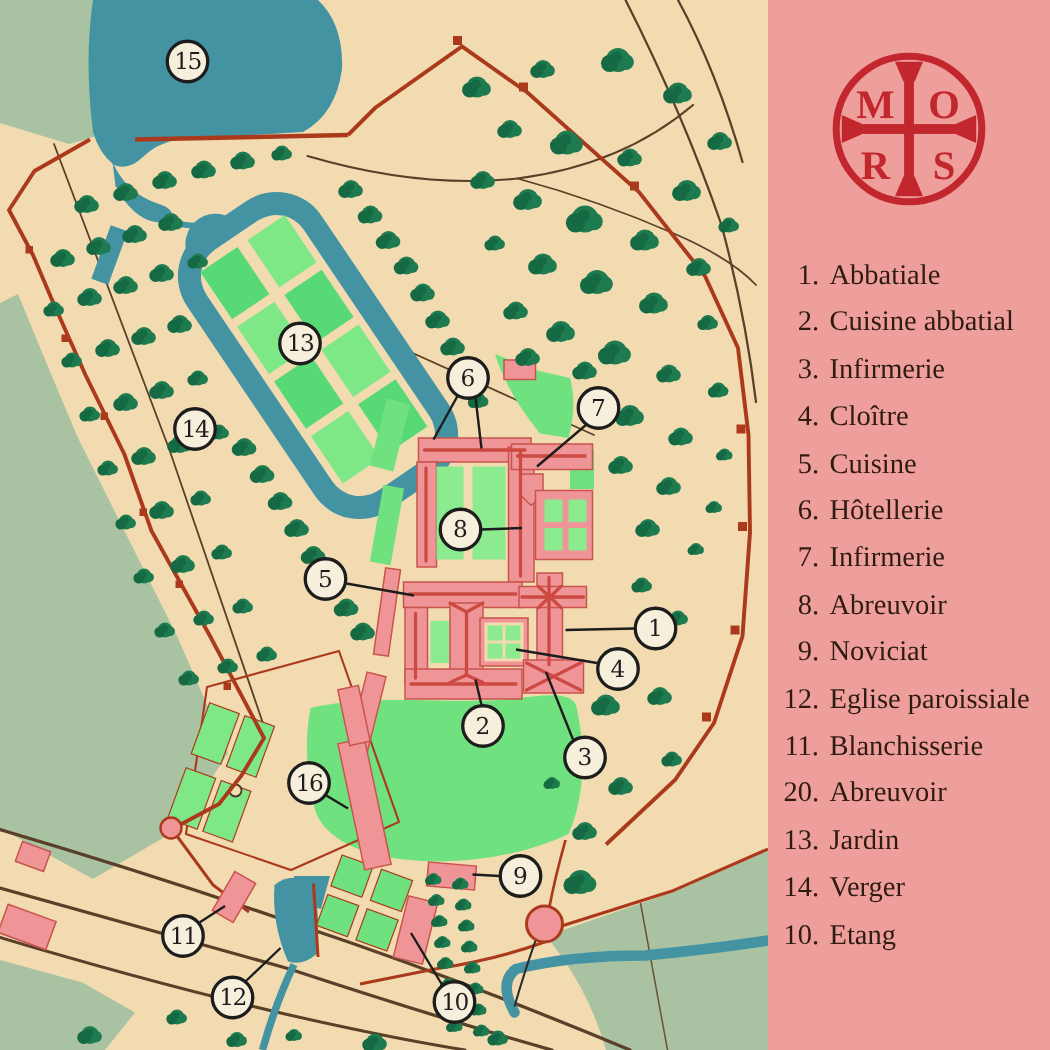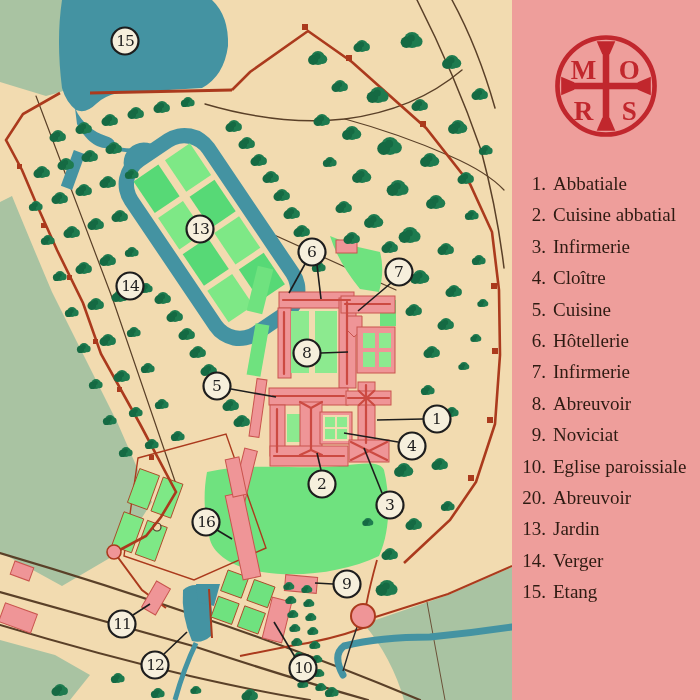--- a/index.html
+++ b/index.html
@@ -1099,34 +1099,38 @@
         </li>
       <li>
           <span class="num">8.</span>
           <span class="lbl">Abreuvoir</span>
         </li>
       <li>
           <span class="num">9.</span>
           <span class="lbl">Noviciat</span>
         </li>
       <li>
-          <span class="num">10.</span>
+          <span class="num">12.</span>
           <span class="lbl">Eglise paroissiale</span>
+        </li>
+      <li>
+          <span class="num">11.</span>
+          <span class="lbl">Blanchisserie</span>
         </li>
       <li>
           <span class="num">20.</span>
           <span class="lbl">Abreuvoir</span>
         </li>
       <li>
           <span class="num">13.</span>
           <span class="lbl">Jardin</span>
         </li>
       <li>
           <span class="num">14.</span>
           <span class="lbl">Verger</span>
         </li>
       <li>
-          <span class="num">15.</span>
+          <span class="num">10.</span>
           <span class="lbl">Etang</span>
         </li>
     </ol>
   </div>
 </div>
 
 </body></html>

